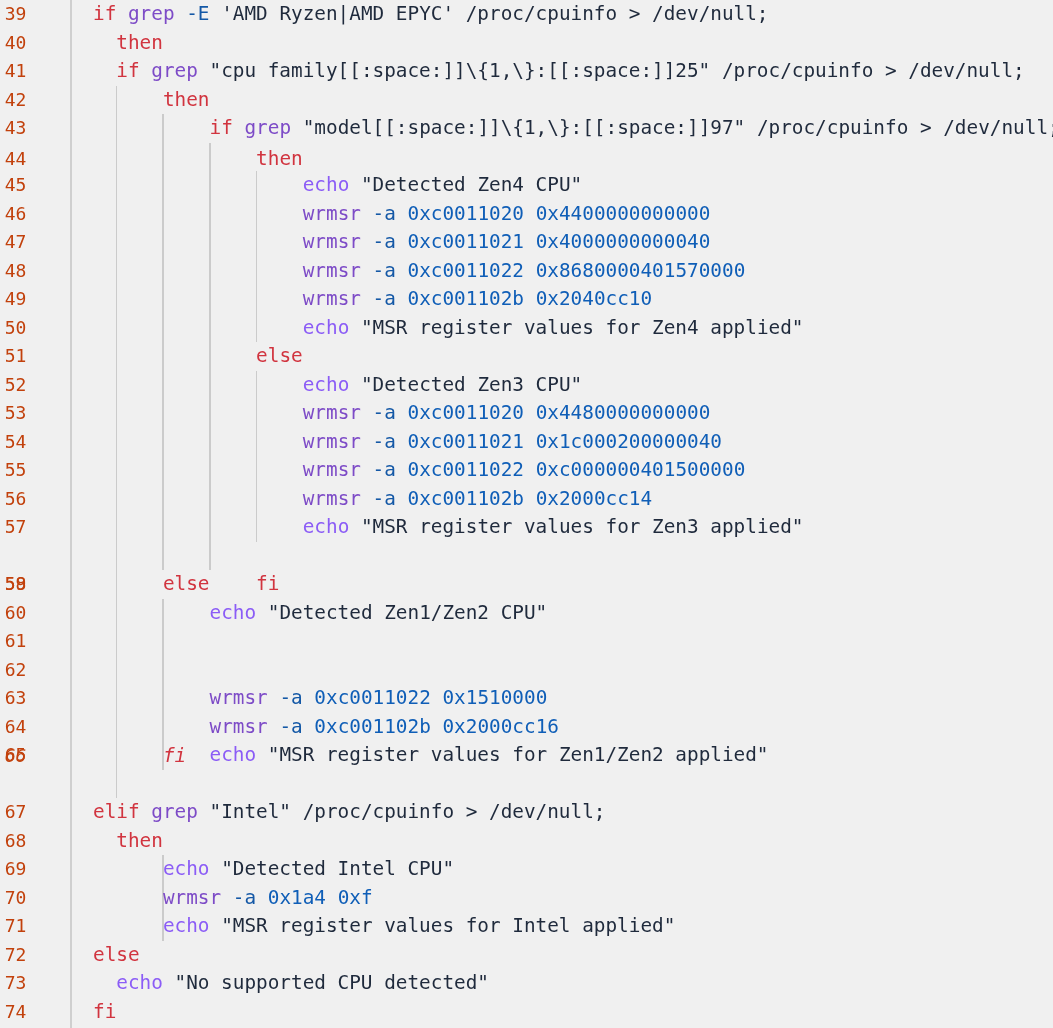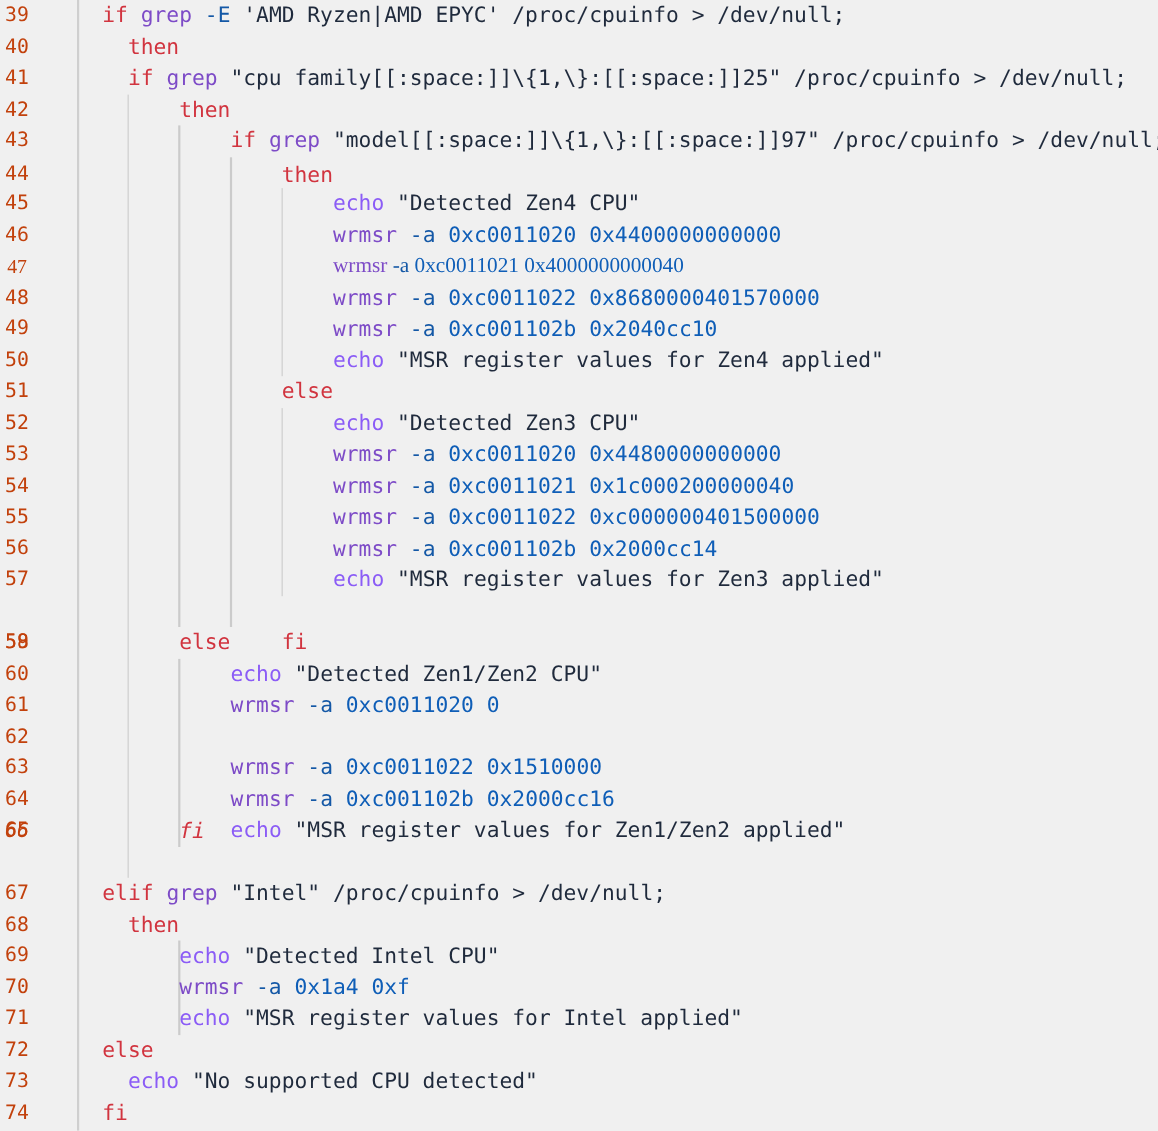--- a/index.html
+++ b/index.html
@@ -58,21 +58,21 @@
         <div class="code" style="left: 256.1px;"><span class="kw">then</span></div>
       </div>
       <div class="line" style="top: 171px;">
         <div class="ln">45</div>
         <div class="code" style="left: 302.7px;"><span class="blt">echo</span><span class="txt"> "Detected Zen4 CPU"</span></div>
       </div>
       <div class="line" style="top: 199.5px;">
         <div class="ln">46</div>
         <div class="code" style="left: 302.7px;"><span class="cmd">wrmsr</span><span class="txt"> </span><span class="flag">-a</span><span class="txt"> </span><span class="num">0xc0011020</span><span class="txt"> </span><span class="num">0x4400000000000</span></div>
       </div>
-      <div class="line" style="top: 228px; font-family: Liberation Serif, serif;">
+      <div class="line" style="top: 228px;">
         <div class="ln">47</div>
         <div class="code" style="left: 302.7px;"><span class="cmd">wrmsr</span><span class="txt"> </span><span class="flag">-a</span><span class="txt"> </span><span class="num">0xc0011021</span><span class="txt"> </span><span class="num">0x4000000000040</span></div>
       </div>
       <div class="line" style="top: 256.5px;">
         <div class="ln">48</div>
         <div class="code" style="left: 302.7px;"><span class="cmd">wrmsr</span><span class="txt"> </span><span class="flag">-a</span><span class="txt"> </span><span class="num">0xc0011022</span><span class="txt"> </span><span class="num">0x8680000401570000</span></div>
       </div>
       <div class="line" style="top: 285px;">
         <div class="ln">49</div>
         <div class="code" style="left: 302.7px;"><span class="cmd">wrmsr</span><span class="txt"> </span><span class="flag">-a</span><span class="txt"> </span><span class="num">0xc001102b</span><span class="txt"> </span><span class="num">0x2040cc10</span></div>
@@ -116,21 +116,20 @@
       <div class="line" style="top: 570px;">
         <div class="ln">59</div>
         <div class="code" style="left: 162.9px;"><span class="kw">else</span></div>
       </div>
       <div class="line" style="top: 598.5px;">
         <div class="ln">60</div>
         <div class="code" style="left: 209.5px;"><span class="blt">echo</span><span class="txt"> "Detected Zen1/Zen2 CPU"</span></div>
       </div>
       <div class="line" style="top: 627px;">
         <div class="ln">61</div>
-        <div class="code" style="left: 209.5px;"><span class="cmd">wrmsr</span><span class="txt"> </span><span class="flag">-a</span><span class="txt"> </span><span class="num">0xc0011020</span><span class="txt"> </span><span class="num">0</span></div>
       </div>
       <div class="line" style="top: 655.5px;">
         <div class="ln">62</div>
       </div>
       <div class="line" style="top: 684px;">
         <div class="ln">63</div>
         <div class="code" style="left: 209.5px;"><span class="cmd">wrmsr</span><span class="txt"> </span><span class="flag">-a</span><span class="txt"> </span><span class="num">0xc0011022</span><span class="txt"> </span><span class="num">0x1510000</span></div>
       </div>
       <div class="line" style="top: 712.5px;">
         <div class="ln">64</div>

